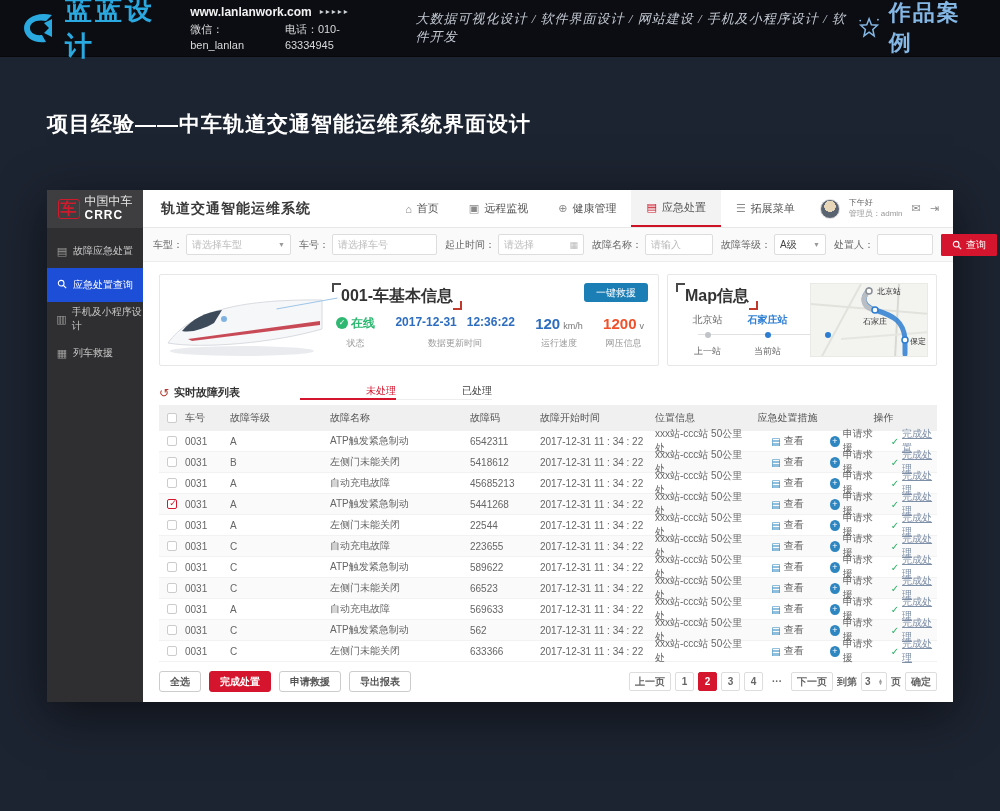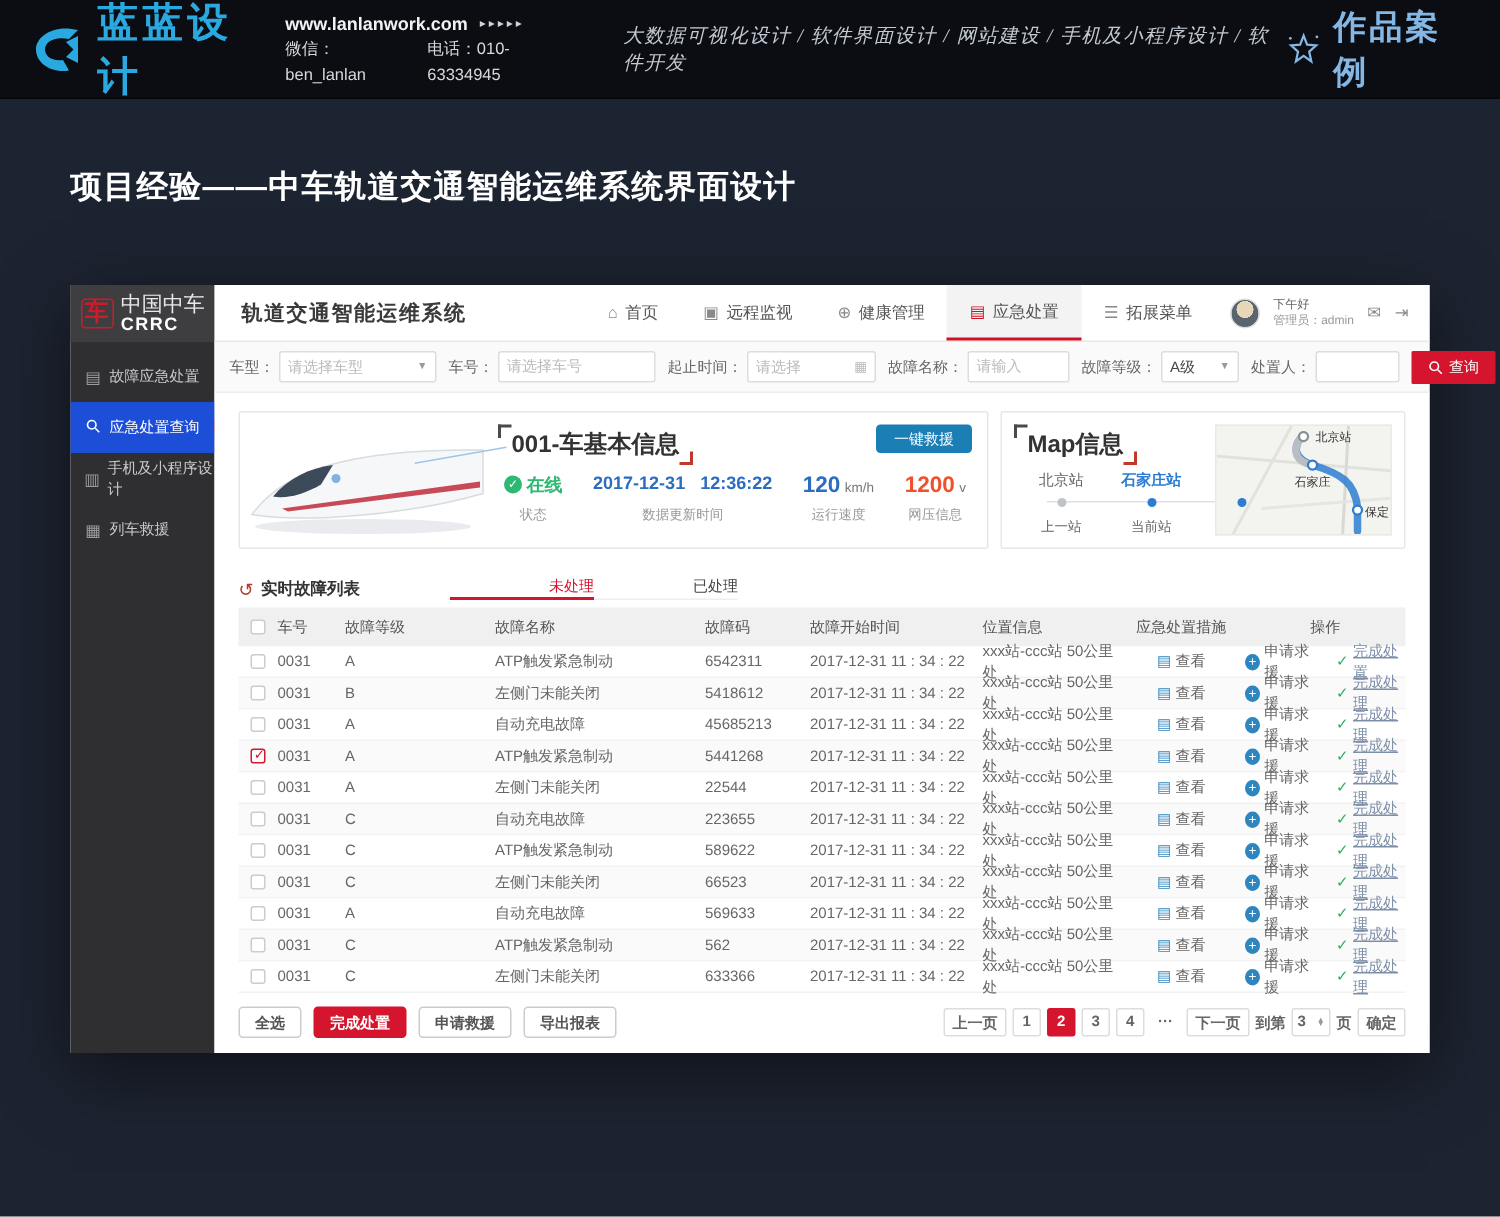--- a/index.html
+++ b/index.html
@@ -5,21 +5,21 @@
   * { margin:0; padding:0; box-sizing:border-box; }
   html,body { width:1000px; height:811px; }
   body {
     position:relative; overflow:hidden;
     background:#1d2431;
     font-family:"Liberation Sans","DejaVu Sans",sans-serif;
     -webkit-font-smoothing:antialiased;
   }
 
   
-  .banner { height:66px; background:#0b0d12; display:flex; align-items:center; padding:0 22px; border-bottom:1px solid #060708; }
+  .banner { height:57px; background:#0b0d12; display:flex; align-items:center; padding:0 22px; border-bottom:1px solid #060708; }
   .logo-wrap { display:flex; align-items:center; gap:9px; }
   .logo-ic { width:34px; height:34px; flex:none; }
   .logo-text { color:#2aa9e0; font-size:27px; font-weight:700; letter-spacing:3px; }
   .contact { margin-left:16px; line-height:1.5; }
   .contact .line1 { color:#f2f2f2; font-size:12px; font-weight:700; display:flex; align-items:center; gap:8px; }
   .contact .arrows { color:#cfd3d8; font-size:8px; letter-spacing:2px; font-weight:400; }
   .contact .line2 { color:#d8d8d8; font-size:11px; display:flex; gap:14px; }
   .services { margin-left:34px; color:#c3c9d2; font-size:13px; font-style:italic; font-family:"Liberation Serif","DejaVu Serif",serif; letter-spacing:1px; }
   .portfolio { margin-left:auto; display:flex; align-items:center; gap:8px; cursor:pointer; }
   .portfolio-ic { width:26px; height:26px; }
@@ -29,21 +29,21 @@
   .page-title { position:absolute; left:47px; top:110px; color:#ffffff; font-size:21px; font-weight:700; letter-spacing:1px; }
 
   
   .app { position:absolute; left:47px; top:190px; width:906px; height:512px; background:#ffffff; box-shadow:0 12px 45px rgba(0,0,0,.55); }
 
   
   .sidebar { position:absolute; left:0; top:0; width:96px; height:512px; background:#2f2f31; }
   .brand { height:38px; background:#3e3e40; display:flex; align-items:center; justify-content:center; gap:5px; }
   .brand-glyph { color:#cf1a2b; font-size:16px; font-weight:700; border:1.5px solid #cf1a2b; border-radius:3px; line-height:1; padding:1px 2px; }
   .brand-txt { display:flex; flex-direction:column; line-height:1.1; }
-  .brand-cn { color:#e8e8e8; font-size:14px; }
+  .brand-cn { color:#e8e8e8; font-size:12px;font-family:Liberation Mono, monospace; }
   .brand-en { color:#ffffff; font-size:12px; font-weight:700; letter-spacing:1px; }
   .side-menu { padding-top:6px; }
   .side-item { position:relative; height:34px; display:flex; align-items:center; gap:5px; padding-left:9px; color:#c9c9c9; font-size:10px; cursor:pointer; }
   .side-item .ico { color:#9b9b9b; font-size:11px; width:12px; text-align:center; }
   .side-item.active { background:#1d4ed8; color:#fff; }
   .side-item.active .ico { color:#fff; }
   .side-item.active::after { content:""; position:absolute; right:-4px; top:50%; margin-top:-4px; border-left:4px solid #cf1125; border-top:4px solid transparent; border-bottom:4px solid transparent; }
 
   
   .main { position:absolute; left:96px; top:0; right:0; height:512px; }

